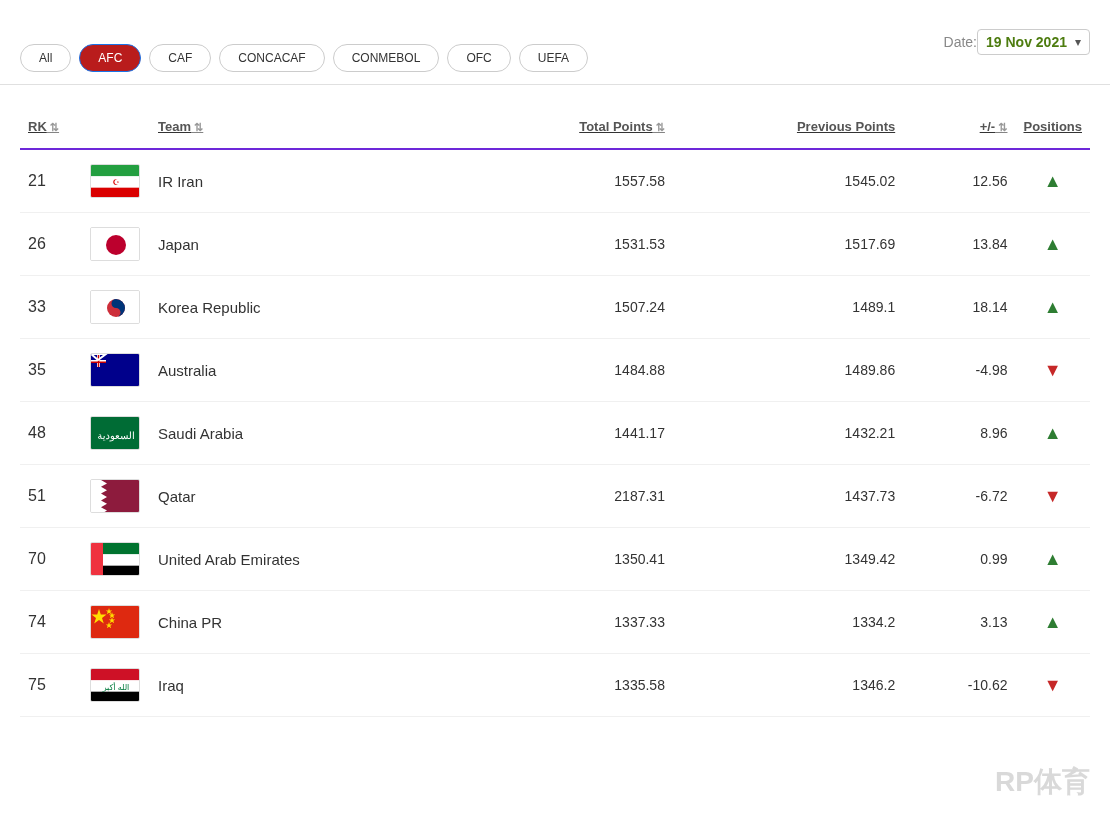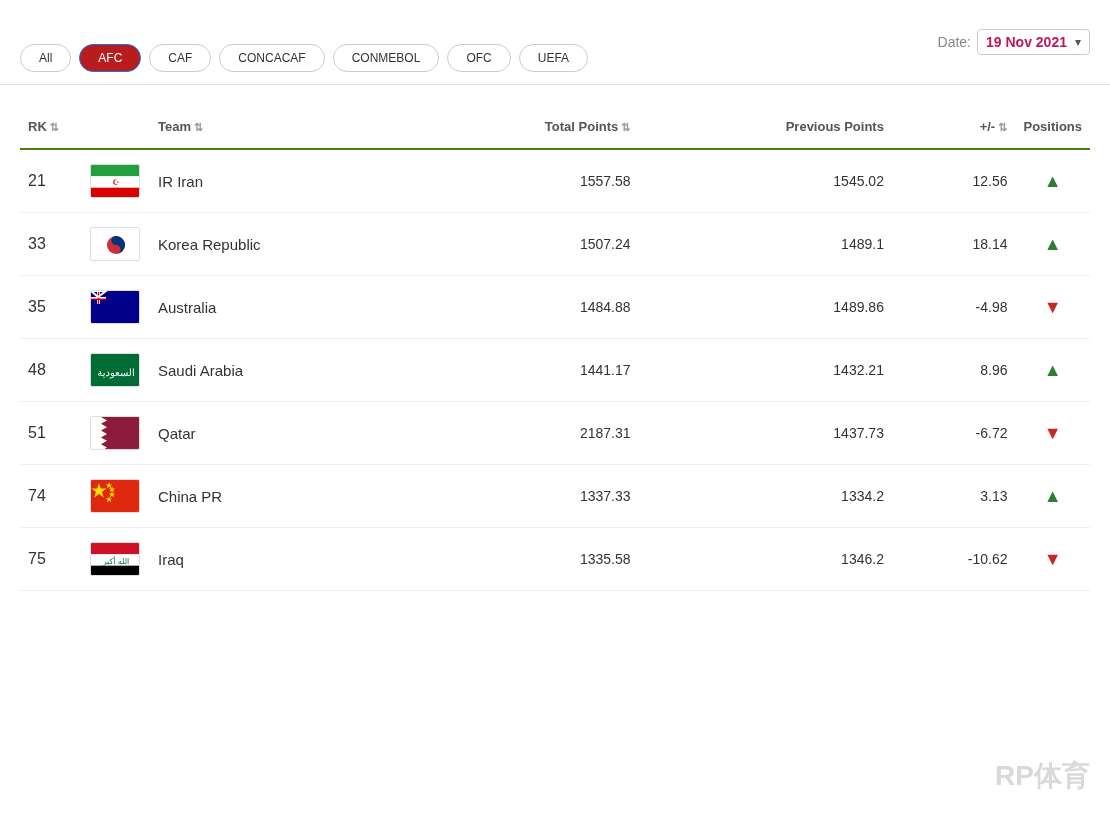--- a/index.html
+++ b/index.html
@@ -34,32 +34,31 @@
     .filter-btn.active {
       background: #b91c1c;
       color: #fff;
       border-color: #1a73e8;
     }
 
     .date-section {
       margin-left: auto;
       display: flex;
       align-items: center;
-      gap: 6px;
       font-size: 14px;
       color: #555;
     }
 
     .date-label {
       color: #888;
     }
 
     .date-value {
       font-weight: bold;
-      color: #be185d;
+      color: #4d7c0f;
     }
 
     .date-dropdown-wrapper {
       position: relative;
       display: flex;
       align-items: center;
       border: 1px solid #ccc;
       border-radius: 4px;
       padding: 4px 8px;
     }
@@ -73,21 +72,22 @@
     .table-container {
       padding: 0 20px;
     }
 
     table {
       width: 100%;
       border-collapse: collapse;
     }
 
     thead tr {
-      border-bottom: 2px solid #4d7c0f;
+      border-bottom: 2px solid #6d28d9;
+      text-decoration: underline;
     }
 
     thead th {
       padding: 14px 8px;
       text-align: left;
       font-size: 13px;
       color: #555;
       font-weight: 600;
     }
 
@@ -159,21 +159,21 @@
     }
 
     .th-sortable::after {
       content: ' ⇅';
       font-size: 11px;
       opacity: 0.6;
     }
 
     .watermark {
       position: fixed;
-      bottom: 20px;
+      bottom: 14px;
       right: 20px;
       font-size: 28px;
       color: rgba(180,180,180,0.5);
       font-weight: bold;
       pointer-events: none;
     }
 
     .spacer { height: 20px; }
 
     
@@ -237,20 +237,34 @@
       <text x="25" y="20" text-anchor="middle" font-size="8" fill="#DA0000">☪</text>
     </svg></span>
       </td>
       <td class="team-name">IR Iran</td>
       <td class="points-cell">1557.58</td>
       <td class="prev-points-cell">1545.02</td>
       <td class="change-cell">12.56</td>
       <td class="arrow-cell"><span class="arrow-up">▲</span></td>
     </tr>
         <tr>
+      <td class="rank-cell">26</td>
+      <td class="flag-cell">
+        <span class="flag-img"><svg xmlns="http://www.w3.org/2000/svg" width="50" height="34" viewBox="0 0 50 34">
+      <rect width="50" height="34" fill="#fff"></rect>
+      <circle cx="25" cy="17" r="10" fill="#BC002D"></circle>
+    </svg></span>
+      </td>
+      <td class="team-name">Japan</td>
+      <td class="points-cell">1531.53</td>
+      <td class="prev-points-cell">1517.69</td>
+      <td class="change-cell">13.84</td>
+      <td class="arrow-cell"><span class="arrow-up">▲</span></td>
+    </tr>
+        <tr>
       <td class="rank-cell">33</td>
       <td class="flag-cell">
         <span class="flag-img"><svg xmlns="http://www.w3.org/2000/svg" width="50" height="34" viewBox="0 0 50 34">
       <rect width="50" height="34" fill="#fff"></rect>
       <circle cx="25" cy="17" r="9" fill="#CD2E3A"></circle>
       <path d="M25,8 A9,9 0 0,1 25,26 A4.5,4.5 0 0,0 25,17 A4.5,4.5 0 0,1 25,8Z" fill="#003478"></path>
     </svg></span>
       </td>
       <td class="team-name">Korea Republic</td>
       <td class="points-cell">1507.24</td>
@@ -299,20 +313,36 @@
       <path d="M10,0 L16,3.4 L10,6.8 L16,10.2 L10,13.6 L16,17 L10,20.4 L16,23.8 L10,27.2 L16,30.6 L10,34 L10,0Z" fill="#fff"></path>
     </svg></span>
       </td>
       <td class="team-name">Qatar</td>
       <td class="points-cell">2187.31</td>
       <td class="prev-points-cell">1437.73</td>
       <td class="change-cell">-6.72</td>
       <td class="arrow-cell"><span class="arrow-down">▼</span></td>
     </tr>
         <tr>
+      <td class="rank-cell">70</td>
+      <td class="flag-cell">
+        <span class="flag-img"><svg xmlns="http://www.w3.org/2000/svg" width="50" height="34" viewBox="0 0 50 34">
+      <rect width="12" height="34" fill="#EF3340"></rect>
+      <rect width="38" height="11.33" x="12" y="0" fill="#00732F"></rect>
+      <rect width="38" height="11.33" x="12" y="11.33" fill="#fff"></rect>
+      <rect width="38" height="11.33" x="12" y="22.67" fill="#000"></rect>
+    </svg></span>
+      </td>
+      <td class="team-name">United Arab Emirates</td>
+      <td class="points-cell">1350.41</td>
+      <td class="prev-points-cell">1349.42</td>
+      <td class="change-cell">0.99</td>
+      <td class="arrow-cell"><span class="arrow-up">▲</span></td>
+    </tr>
+        <tr>
       <td class="rank-cell">74</td>
       <td class="flag-cell">
         <span class="flag-img"><svg xmlns="http://www.w3.org/2000/svg" width="50" height="34" viewBox="0 0 50 34">
       <rect width="50" height="34" fill="#DE2910"></rect>
       <polygon points="8,3 9.8,8.5 15.5,8.5 11,11.9 12.8,17.4 8,14 3.2,17.4 5,11.9 0.5,8.5 6.2,8.5" fill="#FFDE00"></polygon>
       <polygon points="18,2 18.8,4.4 21.3,4.4 19.3,5.8 20.1,8.2 18,6.8 15.9,8.2 16.7,5.8 14.7,4.4 17.2,4.4" fill="#FFDE00"></polygon>
       <polygon points="21,6 21.8,8.4 24.3,8.4 22.3,9.8 23.1,12.2 21,10.8 18.9,12.2 19.7,9.8 17.7,8.4 20.2,8.4" fill="#FFDE00"></polygon>
       <polygon points="21,11 21.8,13.4 24.3,13.4 22.3,14.8 23.1,17.2 21,15.8 18.9,17.2 19.7,14.8 17.7,13.4 20.2,13.4" fill="#FFDE00"></polygon>
       <polygon points="18,16 18.8,18.4 21.3,18.4 19.3,19.8 20.1,22.2 18,20.8 15.9,22.2 16.7,19.8 14.7,18.4 17.2,18.4" fill="#FFDE00"></polygon>
     </svg></span>

